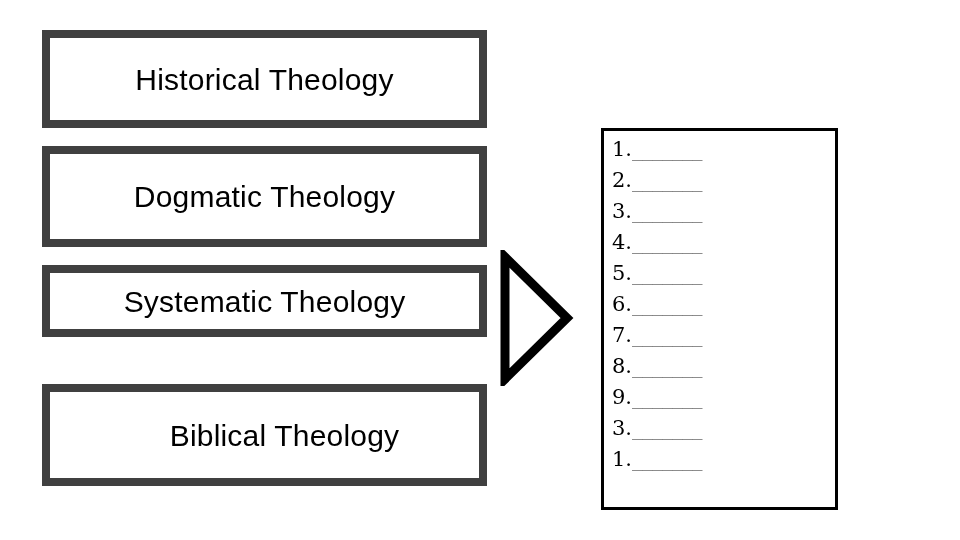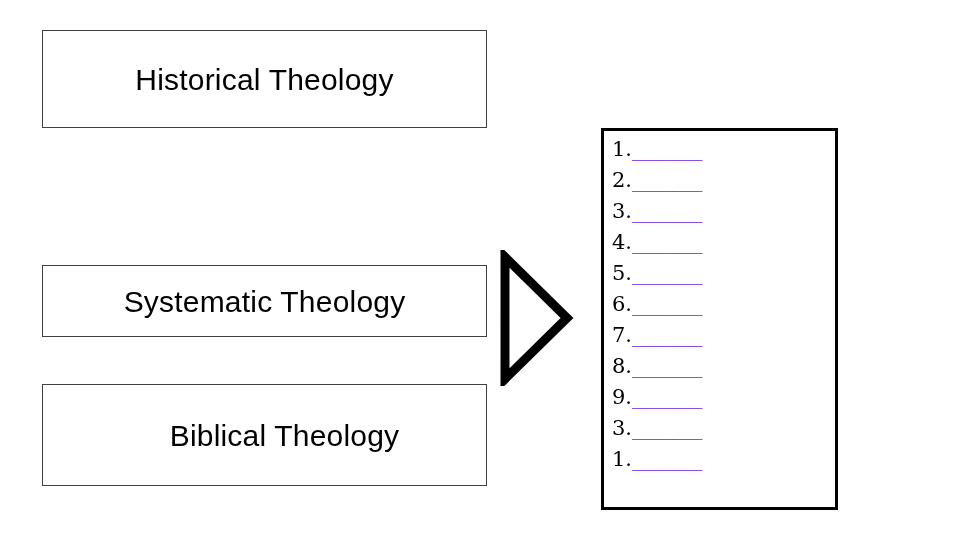--- a/index.html
+++ b/index.html
@@ -18,21 +18,21 @@
     background: #ffffff;
     overflow: hidden;
   }
 
   
   .disc-box {
     position: absolute;
     left: 42px;
     width: 445px;
     box-sizing: border-box;
-    border: 1px solid #404040;
+    border: 8px solid #404040;
     background: #ffffff;
     display: flex;
     align-items: center;
     justify-content: center;
   }
   .disc-box .label {
     font-family: "Liberation Sans", sans-serif;
     font-size: 30px;
     font-weight: 400;
     color: #000000;
@@ -79,33 +79,36 @@
     font-size: 21px;
     font-weight: 400;
     color: #000000;
     line-height: 1;
     display: inline-block;
   }
   .blank-line {
     display: inline-block;
     font-family: "DejaVu Serif", serif;
     font-size: 21px;
-    color: #6d28d9;
+    color: #737373;
     line-height: 1;
     letter-spacing: -0.5px;
     text-align: center;
   }
 </style>
 </head>
 <body>
 
 <div id="canvas">
 
   <div class="disc-box" id="box-0">
     <span class="label">Historical Theology</span>
+  </div>
+  <div class="disc-box" id="box-1">
+    <span class="label">Dogmatic Theology</span>
   </div>
   <div class="disc-box" id="box-2">
     <span class="label">Systematic Theology</span>
   </div>
   <div class="disc-box" id="box-3">
     <span class="label">Biblical Theology</span>
   </div>
 
   <div id="arrow">
     <svg viewBox="0 0 76 136" xmlns="http://www.w3.org/2000/svg" aria-hidden="true">

